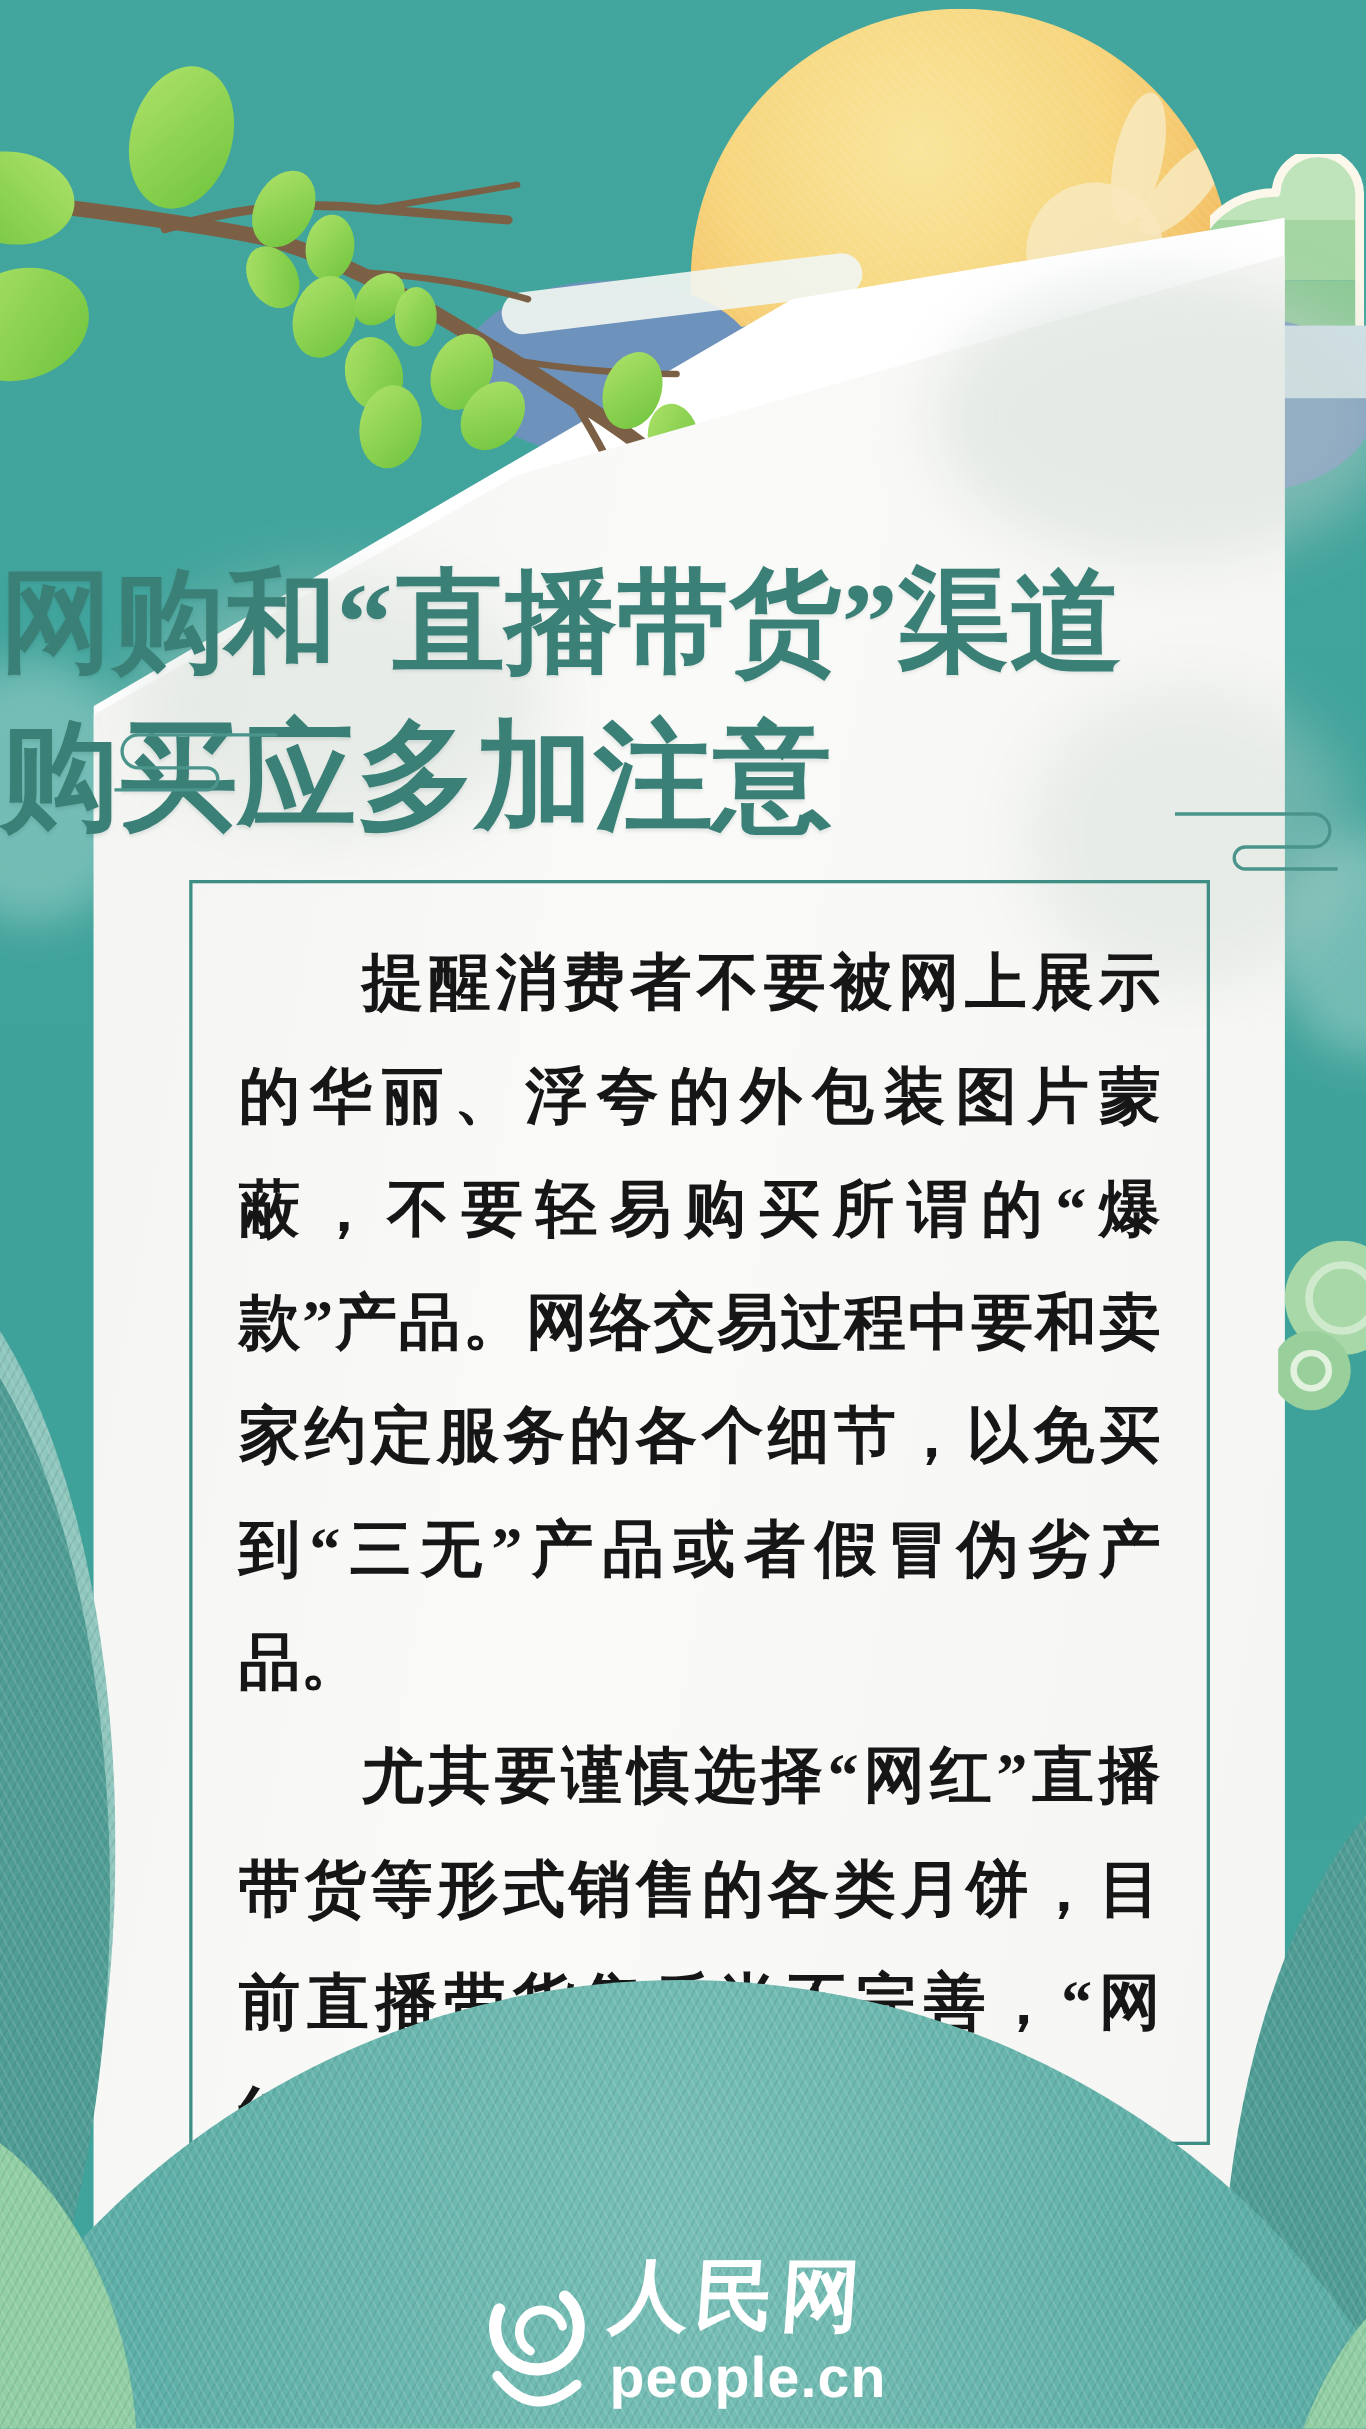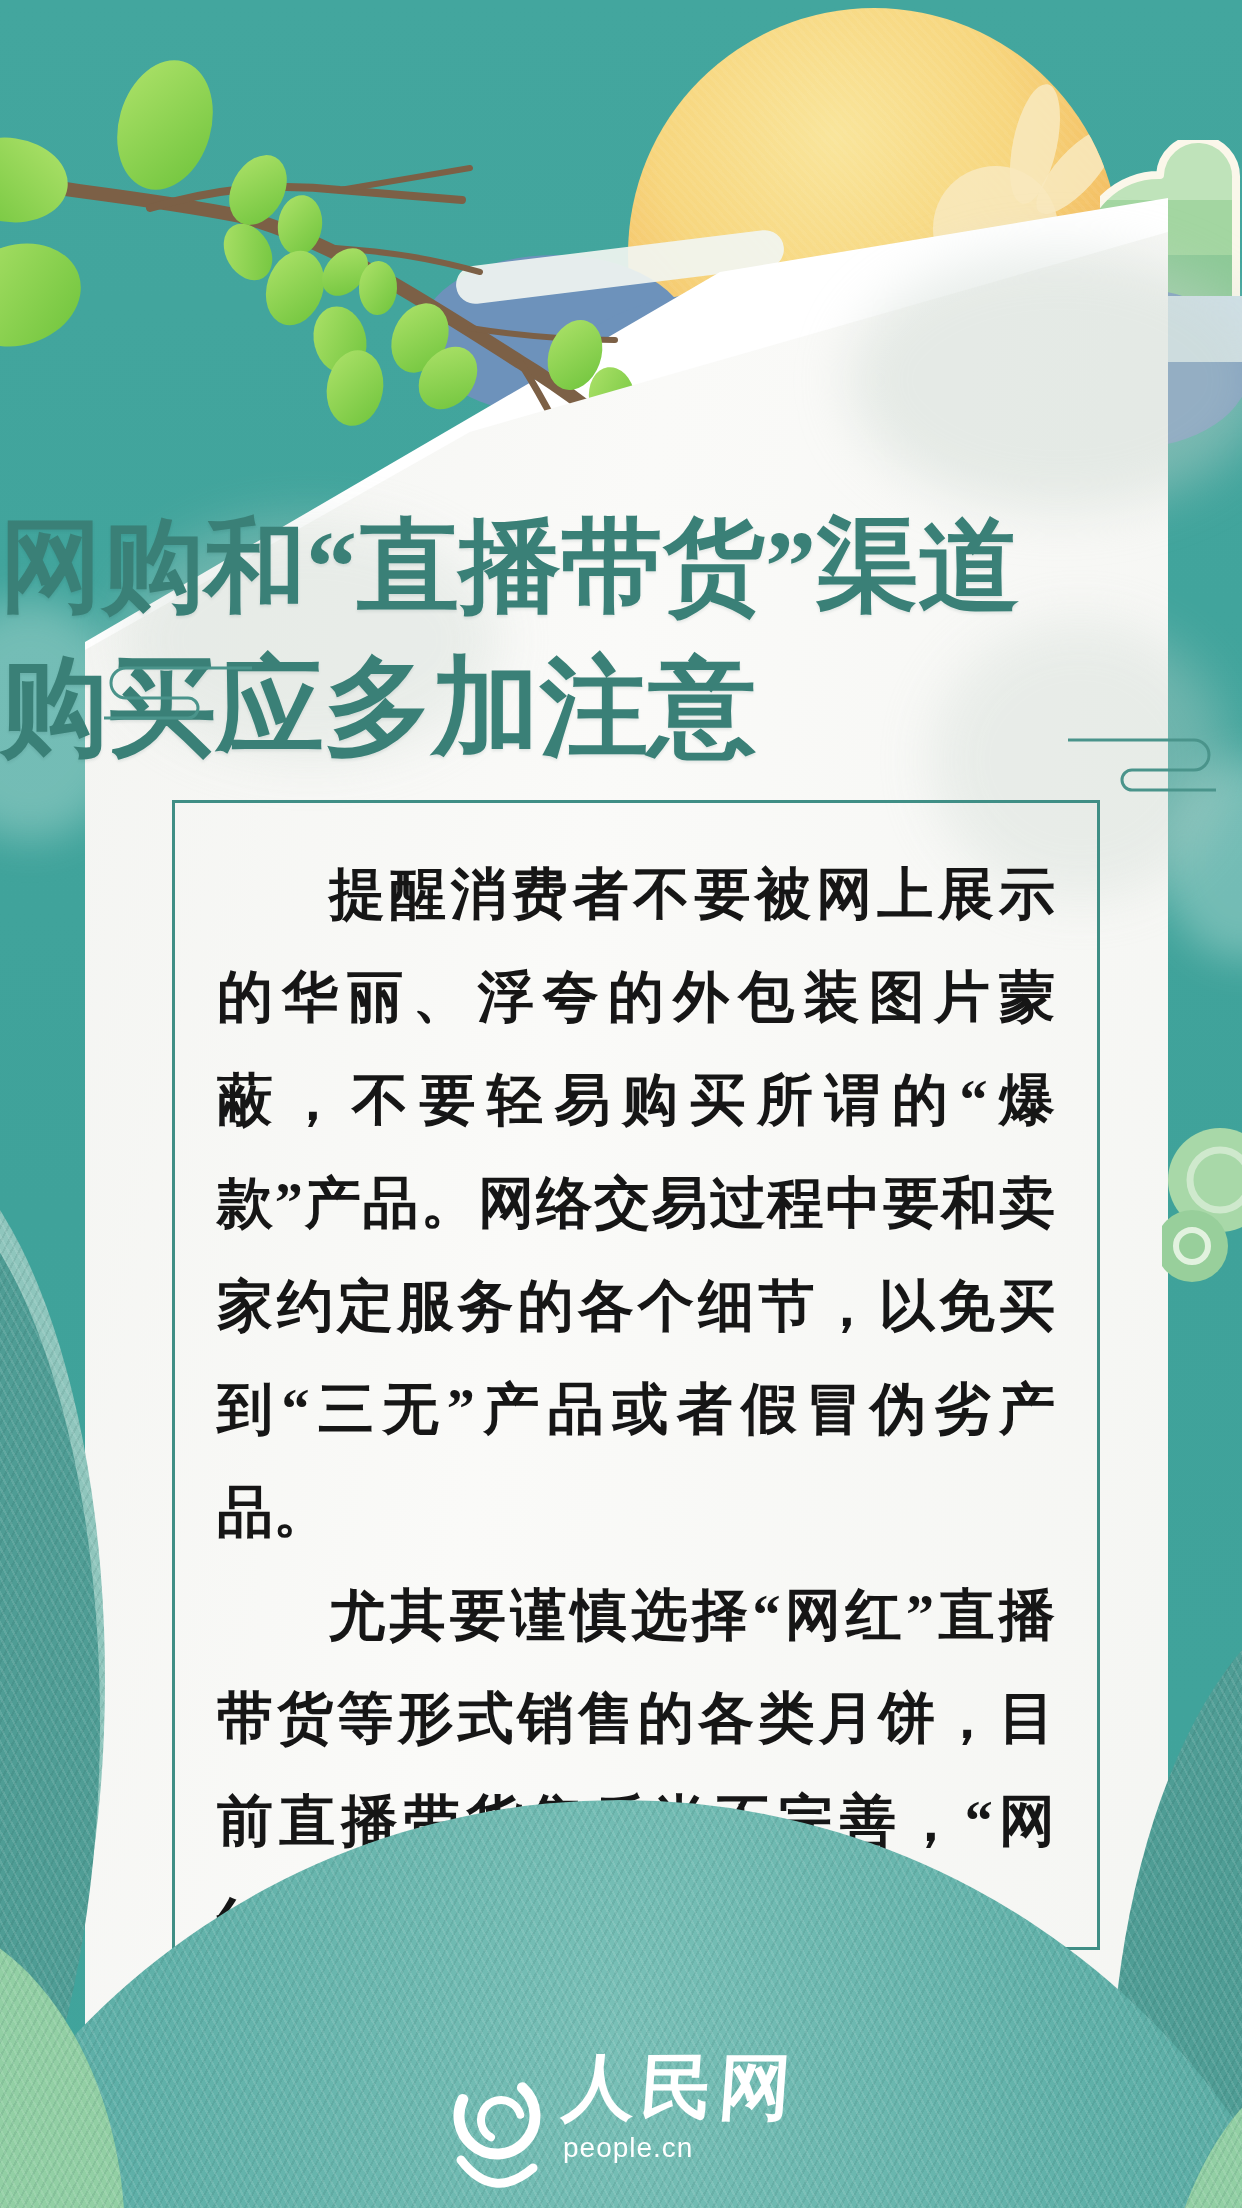--- a/index.html
+++ b/index.html
@@ -61,21 +61,21 @@
       repeating-linear-gradient(-62deg,rgba(15,60,55,.09) 0 2px,rgba(0,0,0,0) 2px 7px);
   }
   .mound{border-radius:50%;}
   
   .logo{
     left:50%;top:2042px;transform:translateX(-50%);
     display:flex;align-items:flex-start;gap:14px;color:#ffffff;
   }
   .logo-cn{font-size:72px;font-weight:bold;letter-spacing:6px;line-height:92px;
     font-family:"Liberation Serif","DejaVu Serif",serif;transform:skewX(-4deg);}
-  .logo-en{font-size:28px;font-weight:normal;letter-spacing:1px;text-align:left;
+  .logo-en{font-size:52px;font-weight:bold;letter-spacing:1px;text-align:center;
     margin-top:-2px;font-family:"Liberation Sans","DejaVu Sans",sans-serif;}
 </style>
 </head>
 <body>
 
 <div class="stage">
 
   <div class="abs bg-blob" style="left:-70px;top:600px;width:200px;height:240px;"></div>
   <div class="abs bg-blob" style="left:1160px;top:760px;width:170px;height:200px;"></div>
 

